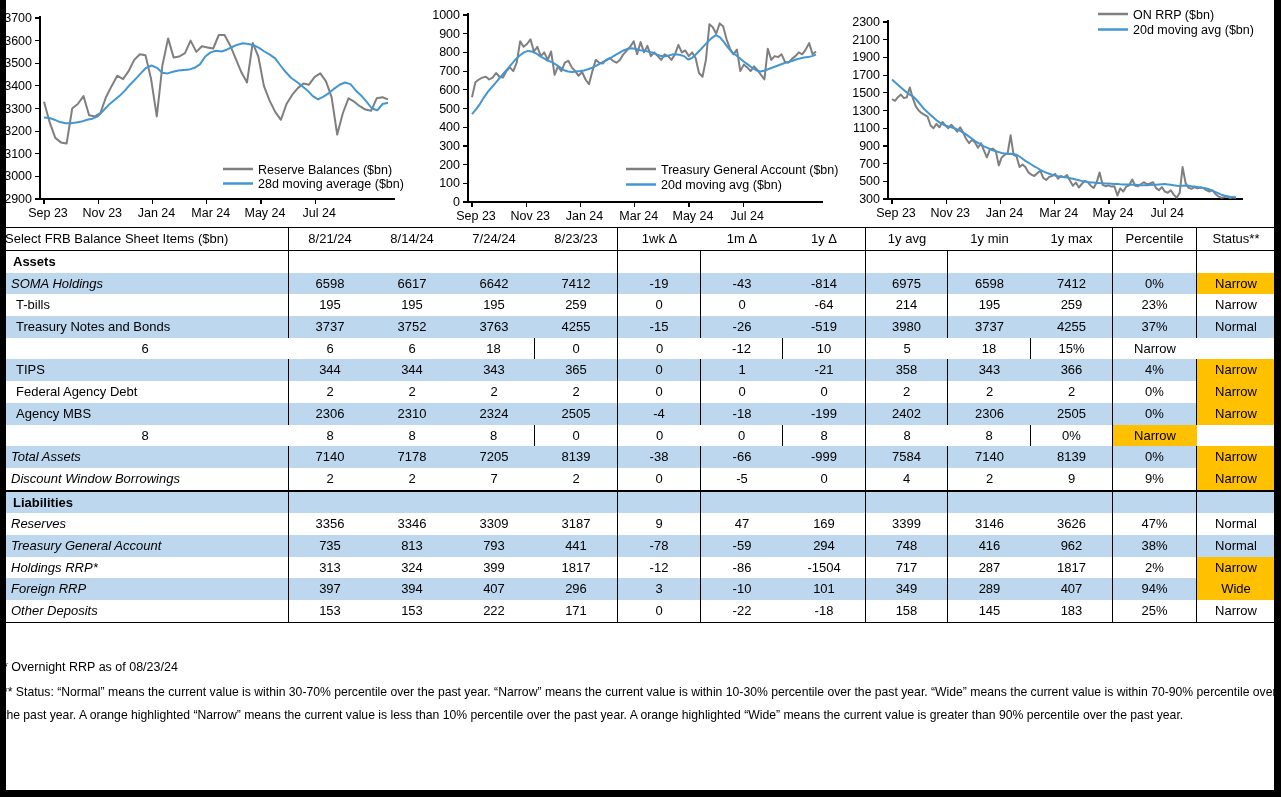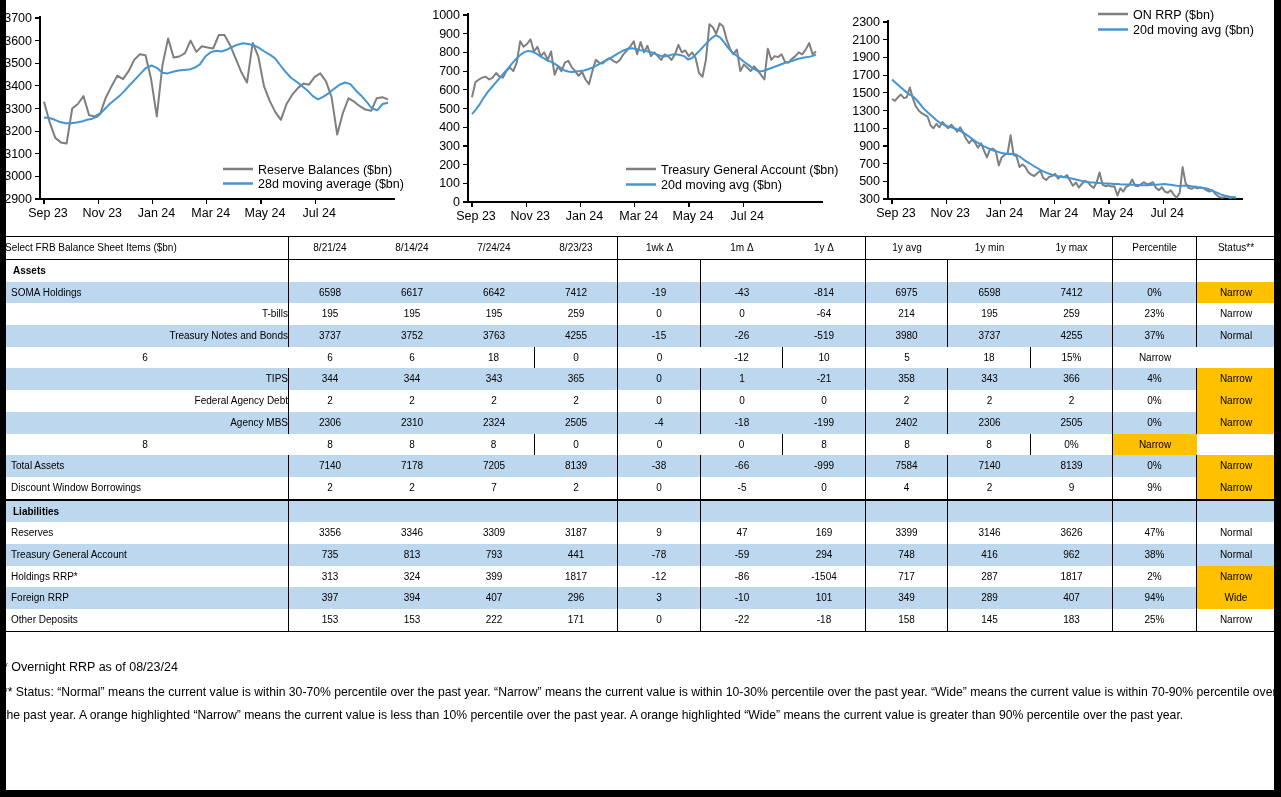--- a/index.html
+++ b/index.html
@@ -8,32 +8,32 @@
   .edge{position:absolute;background:#000;}
   .edge-left{left:0;top:0;width:6px;height:797px;}
   .edge-right{right:0;top:0;width:7px;height:797px;}
   .edge-bottom{left:0;bottom:0;width:1281px;height:7px;}
 
   .chart{position:absolute;top:0;height:238px;}
   #chart1{left:0;width:430px;}
   #chart2{left:430px;width:430px;}
   #chart3{left:850px;width:431px;}
 
-  .bs-table{position:absolute;left:0;top:236px;width:1274px;
+  .bs-table{position:absolute;left:0;top:227px;width:1274px;
             border-top:1.5px solid #000;border-bottom:1.5px solid #000;border-left:1px solid #000;
-            font-size:10px;}
+            font-size:13px;}
   .t-row{display:grid;grid-template-columns:288px 82px 82px 82px 83px 83px 82px 83px 82px 83px 82px 84px 78px;
          height:21.7px;line-height:21.7px;}
   .t-row.hdr{height:22px;line-height:22px;border-bottom:1.5px solid #000;}
   .t-row.shaded{background:#BDD7EE;}
   .t-row.divider{border-top:2px solid #000;}
   .cell{overflow:hidden;white-space:nowrap;text-align:center;}
   .cell.lab{text-align:left;padding-left:4px;}
-  .cell.ind1{padding-left:10px;}
-  .cell.ind2{padding-left:15px;text-align:right;}
+  .cell.ind1{padding-left:10px;font-style:italic;}
+  .cell.ind2{padding-left:15px;}
   .cell.bold{font-weight:bold;margin-left:8px;}
   .cell.gb{border-right:1px solid #000;}
   .cell.hl{background:#FFC000;}
 
   .footer-text{position:absolute;left:3px;width:1274px;font-size:12.5px;}
   #src-note{top:637px;}
   #foot1{top:660px;}
   #foot2{top:681px;line-height:23px;font-size:12.2px;width:1276px;}
 </style>
 </head>

